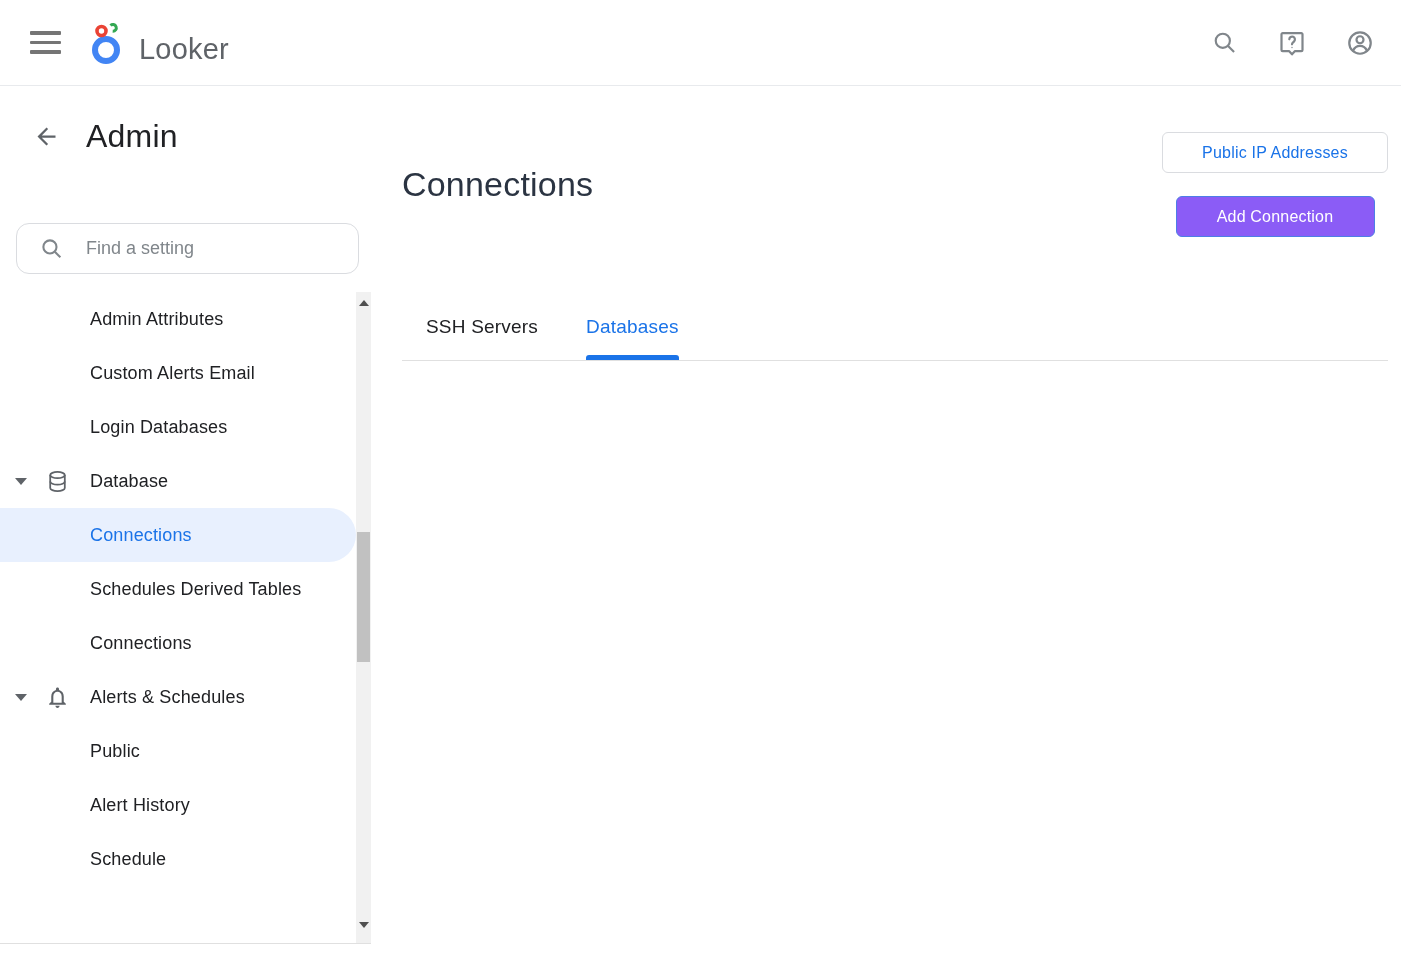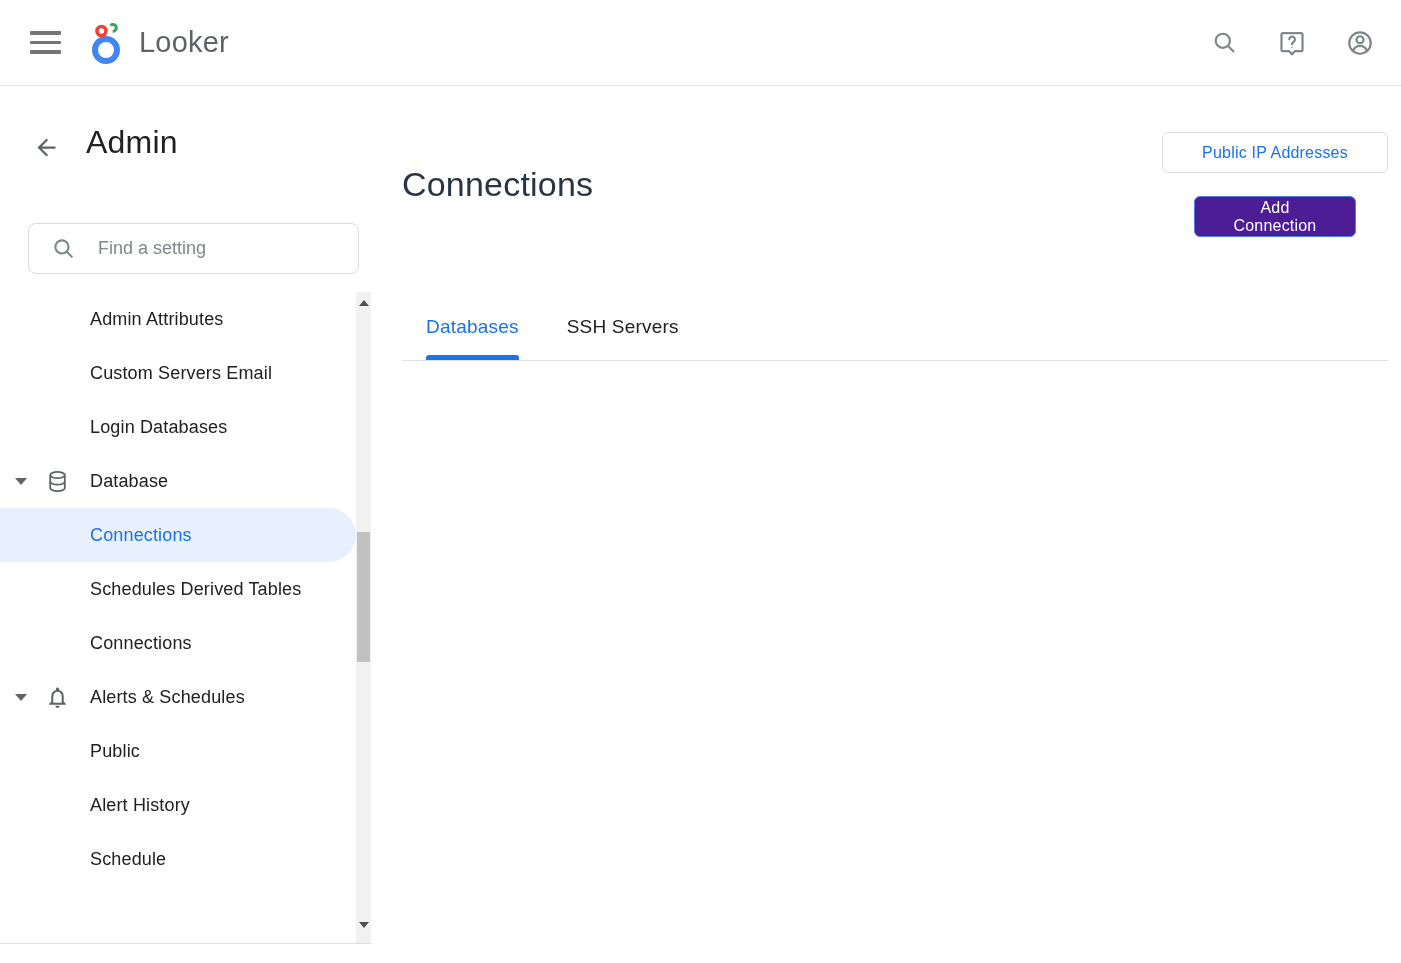--- a/index.html
+++ b/index.html
@@ -5,38 +5,38 @@
   * { margin: 0; padding: 0; box-sizing: border-box; }
   html, body { width: 1401px; height: 963px; background: #fff;
     font-family: "Liberation Sans", sans-serif; color: #202124; overflow: hidden; }
 
   
   .topbar { height: 86px; display: flex; align-items: center;
     border-bottom: 1px solid #e8eaed; background: #fff; padding: 0 27px 0 30px; }
   .menu-btn { width: 34px; height: 30px; border: none; background: transparent;
     display: flex; flex-direction: column; justify-content: center; gap: 6px; cursor: pointer; }
   .menu-btn span { display: block; height: 3.5px; width: 31px; background: #757575; border-radius: 1px; }
-  .logo { display: flex; align-items: center; margin-left: 24px; cursor: pointer; }
+  .logo { display: flex; align-items: flex-end; margin-left: 24px; cursor: pointer; }
   .logo-text { font-size: 29px; color: #5f6368; letter-spacing: 0.2px; margin-left: 7px; }
   .topbar-actions { margin-left: auto; display: flex; align-items: center; gap: 40px; }
   .icon-btn { border: none; background: transparent; width: 28px; height: 28px;
     display: flex; align-items: center; justify-content: center; cursor: pointer; }
 
   
   .page { display: flex; height: 877px; }
 
   
   .sidebar { width: 371px; flex: 0 0 371px; position: relative; }
-  .admin-header { display: flex; align-items: flex-end; margin: 25px 0 0 32px; height: 50px; }
+  .admin-header { display: flex; align-items: center; margin: 25px 0 0 32px; height: 50px; }
   .back-btn { border: none; background: transparent; width: 28px; height: 28px; cursor: pointer;
     display: flex; align-items: center; justify-content: center; }
   .admin-title { font-size: 32px; font-weight: 400; color: #202124; margin-left: 26px; letter-spacing: 0.2px; }
 
-  .search-box { margin: 62px 12px 0 28px; height: 51px; border: 1px solid #dadce0;
-    border-radius: 8px; display: flex; align-items: center; padding: 0 14px 0 22px; background: #fff; }
+  .search-box { margin: 62px 12px 0 16px; height: 51px; border: 1px solid #dadce0;
+    border-radius: 13px; display: flex; align-items: center; padding: 0 14px 0 22px; background: #fff; }
   .search-box input { border: none; outline: none; font-size: 18px; color: #202124;
     margin-left: 22px; flex: 1; font-family: "Liberation Sans", sans-serif; background: transparent; }
   .search-box input::placeholder { color: #80868b; }
 
   .nav-list { position: relative; margin-top: 18px; height: 652px;
     border-bottom: 1px solid #e0e0e0; overflow: hidden; }
   .nav-rows { position: absolute; inset: 0 15px 0 0; }
   .nav-item { position: relative; height: 54px; display: flex; align-items: center;
     cursor: pointer; }
   .nav-item .label { font-size: 18px; color: #202124; padding-left: 90px; letter-spacing: 0.15px; }
@@ -62,21 +62,21 @@
     background: #c1c1c1; cursor: pointer; }
 
   
   .main { flex: 1; padding: 0 13px 0 31px; }
   .title-row { margin-top: 46px; display: flex; align-items: center; }
   .page-title { font-size: 34px; font-weight: 400; color: #2b3442; letter-spacing: 0.2px; }
   .title-actions { margin-left: auto; display: flex; align-items: center; gap: 23px; flex-direction: column; }
   .btn { height: 41px; border-radius: 6px; font-size: 16px; font-weight: 500;
     font-family: "Liberation Sans", sans-serif; letter-spacing: 0.2px; cursor: pointer; padding: 0 24px; }
   .btn-outline { background: #fff; border: 1px solid #dadce0; color: #1a73e8; width: 226px; }
-  .btn-primary { background: #4c1d95; border: 1px solid #4d7ee6; color: #fff; width: 162px; }
+  .btn-primary { background: #8b5cf6; border: 1px solid #4d7ee6; color: #fff; width: 199px; }
 
   .tabs { margin-top: 40px; display: flex; gap: 48px; padding-left: 24px;
     border-bottom: 1px solid #e0e0e0; }
   .tab { position: relative; height: 83px; padding-top: 16px; display: flex; align-items: center;
     font-size: 19px; font-weight: 500; color: #202124; cursor: pointer; letter-spacing: 0.2px; }
   .tab.active { color: #1a73e8; }
   .tab.active::after { content: ""; position: absolute; left: 0; right: 0; bottom: 0;
     height: 5px; background: #1a73e8; border-radius: 3px 3px 0 0; }
 </style>
 </head>
@@ -138,21 +138,21 @@
       </svg>
       <input type="text" placeholder="Find a setting" style="">
     </div>
 
     <nav class="nav-list">
       <div class="nav-rows">
           <div class="nav-item">
             <span class="label">Admin Attributes</span>
           </div>
           <div class="nav-item">
-            <span class="label">Custom Servers Email</span>
+            <span class="label">Custom Alerts Email</span>
           </div>
           <div class="nav-item">
             <span class="label">Login Databases</span>
           </div>
           <div class="nav-item">
             <span class="caret"></span>
             <span class="sec-icon">
               <svg width="25" height="25" viewBox="0 0 24 24" fill="none" stroke="#5f6368" stroke-width="1.7">
                 <ellipse cx="12" cy="5.8" rx="7" ry="3"></ellipse>
                 <path d="M5 5.8v12.4c0 1.66 3.13 3 7 3s7-1.34 7-3V5.8"></path>
@@ -203,17 +203,17 @@
 
   <main class="main">
     <div class="title-row">
       <h1 class="page-title">Connections</h1>
       <div class="title-actions">
         <button class="btn btn-outline">Public IP Addresses</button>
         <button class="btn btn-primary">Add Connection</button>
       </div>
     </div>
     <div class="tabs">
+        <div class="tab">SSH Servers</div>
         <div class="tab active">Databases</div>
-        <div class="tab">SSH Servers</div>
       </div>
   </main>
 </div>
 
 </body></html>

